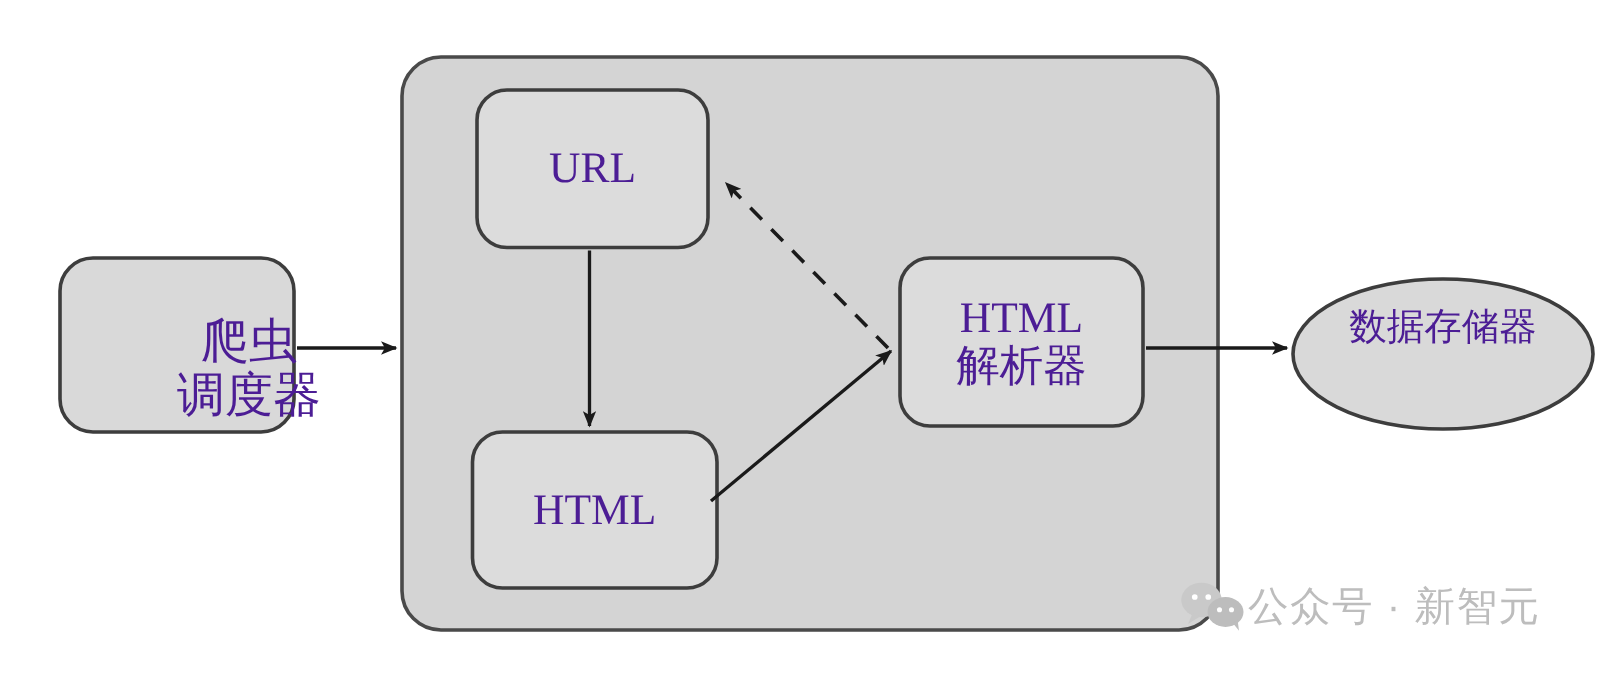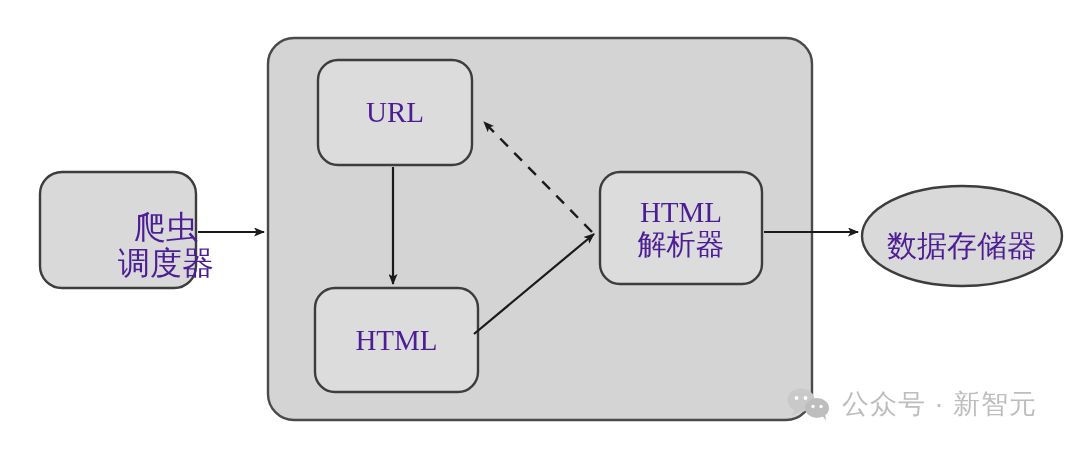--- a/index.html
+++ b/index.html
@@ -59,30 +59,29 @@
     left: 315px; top: 288px; width: 163px; height: 104px;
     font-size: 29px;
   }
   
   #label-html-parser {
     left: 600px; top: 172px; width: 162px; height: 112px;
     font-size: 29px;
   }
   
   #label-data-storage {
-    left: 862px; top: 196px; width: 200px; height: 100px;
-    font-size: 30px;
+    left: 862px; top: 169px; width: 200px; height: 100px;
+    font-size: 25px;
   }
   .watermark {
     position: absolute;
     left: 786px;
     top: 386px;
     display: flex;
     align-items: center;
-    gap: 10px;
     color: #bdbdbd;
     font-family: "Liberation Sans", "DejaVu Sans", sans-serif;
     font-size: 27px;
     letter-spacing: 1px;
     user-select: none;
   }
   .watermark .wm-text {
     white-space: nowrap;
   }
   .wechat-icon {

